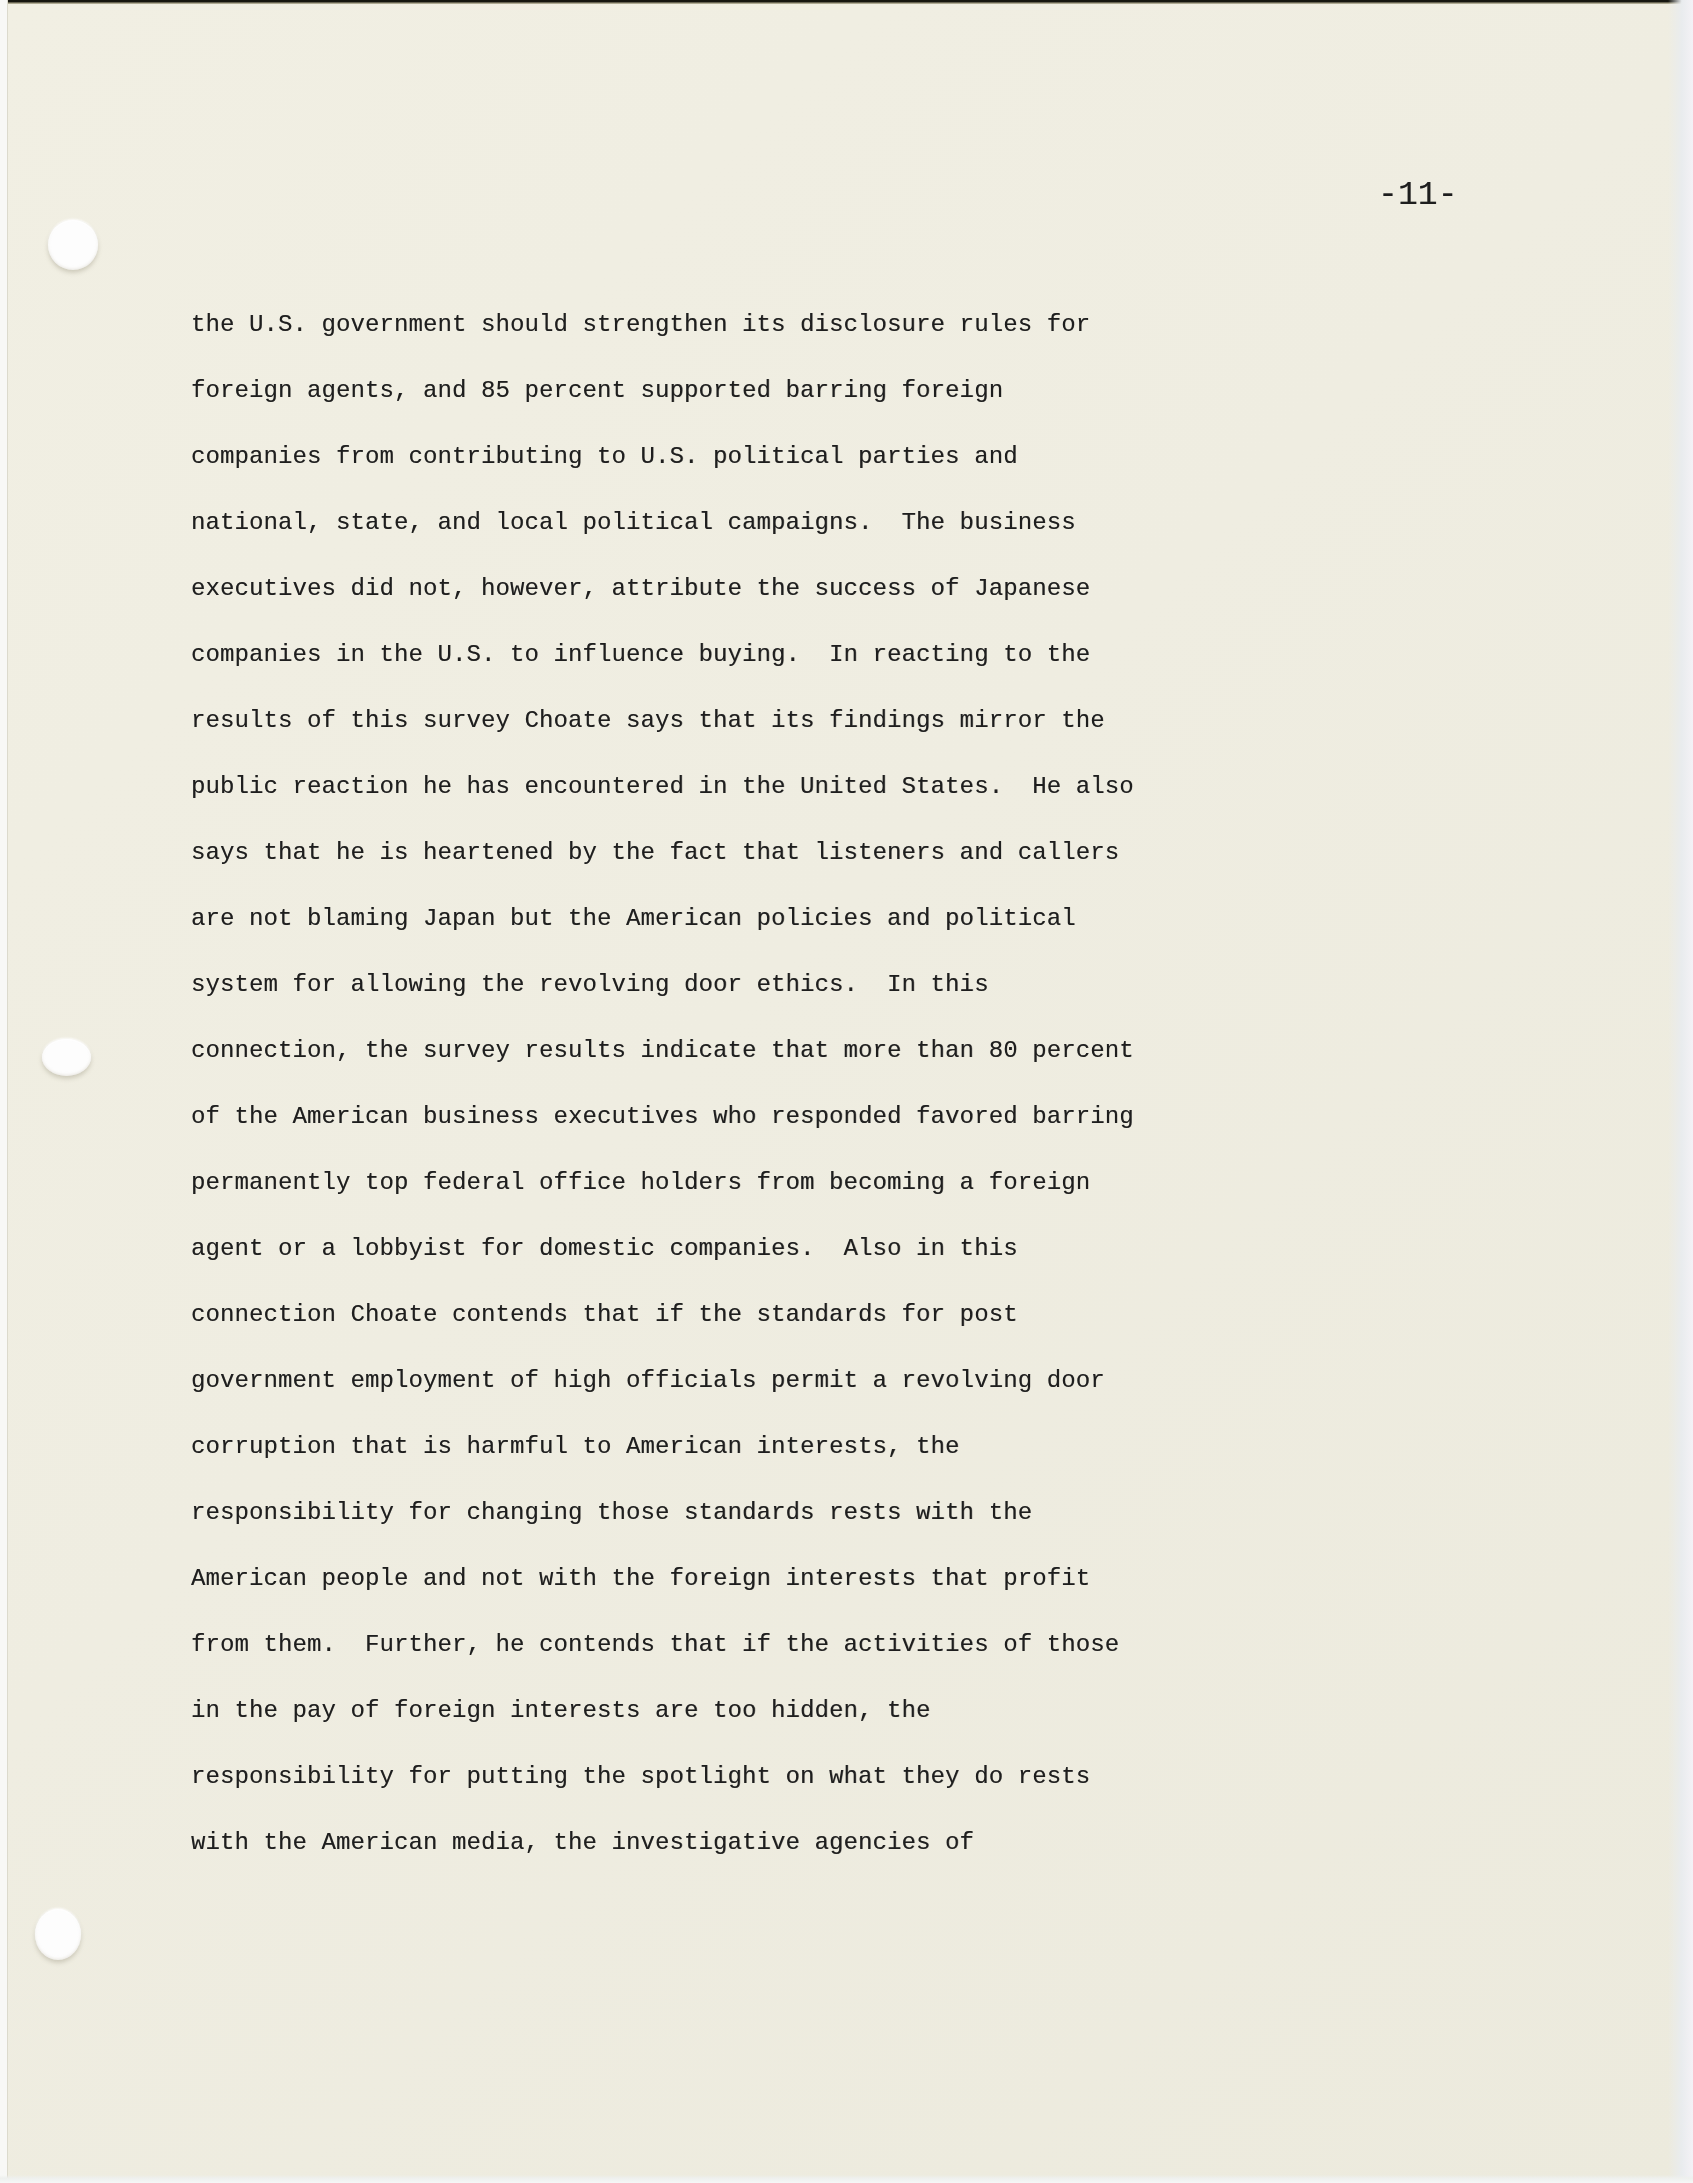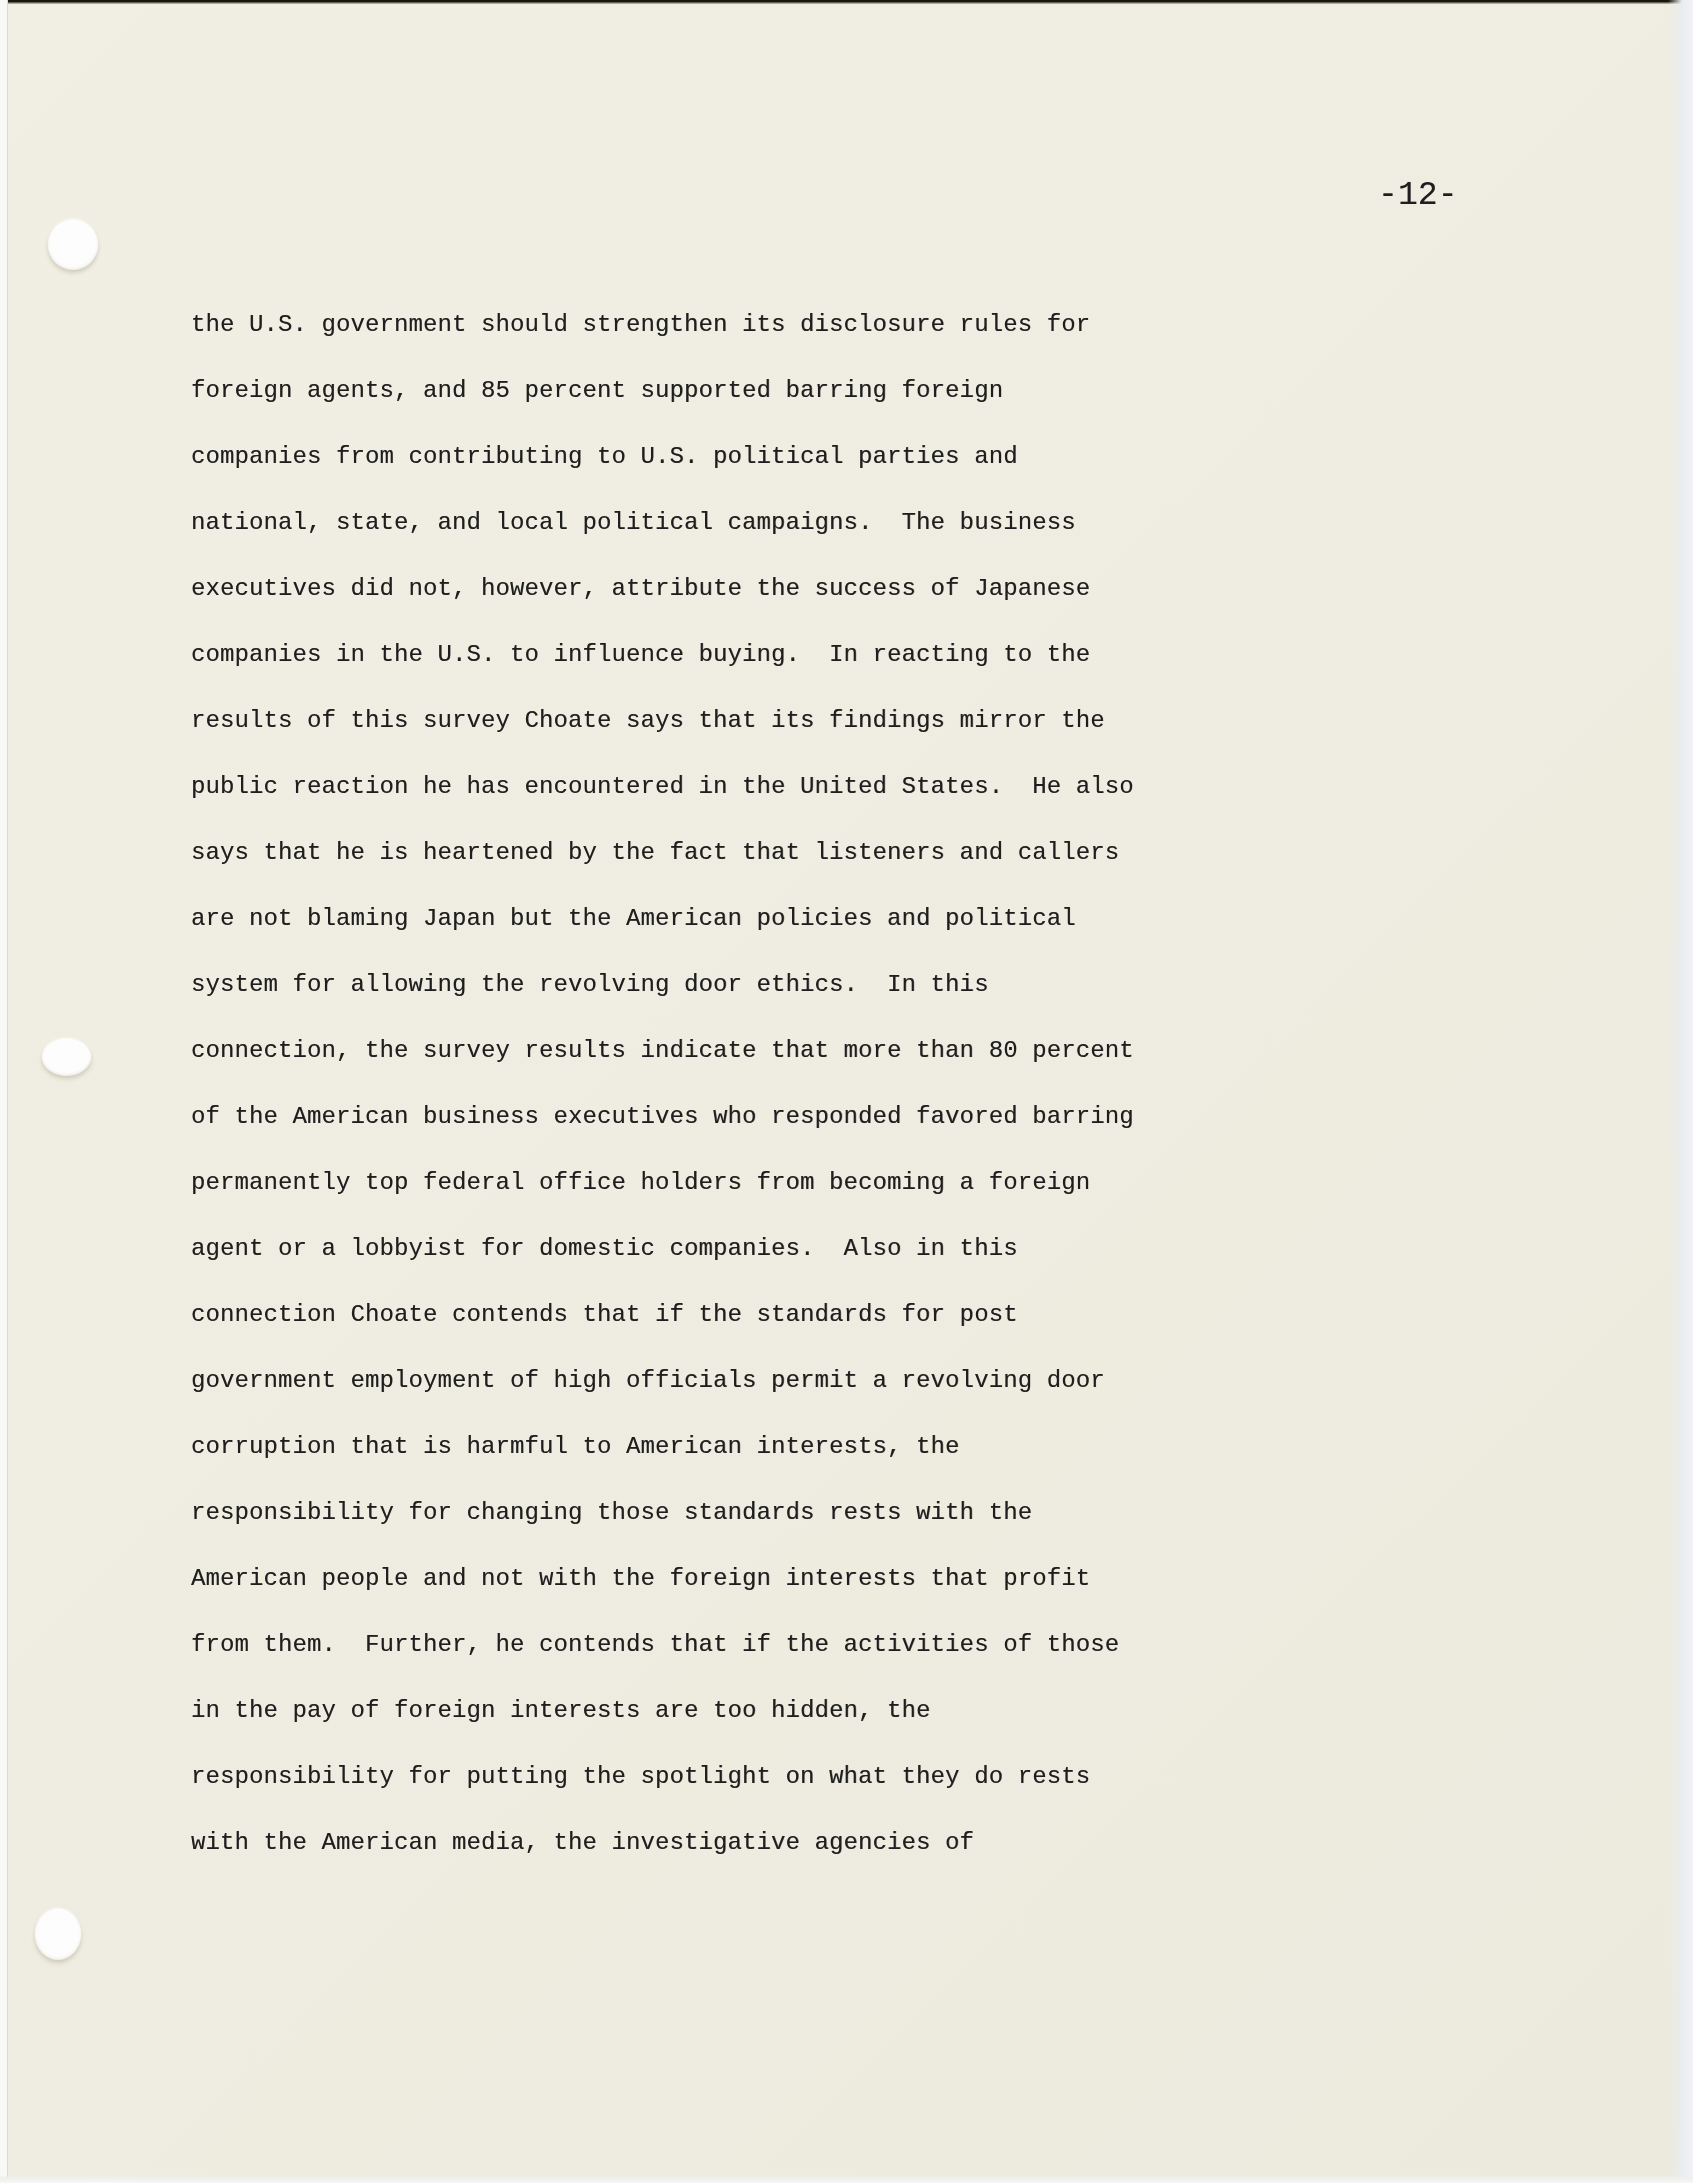--- a/index.html
+++ b/index.html
@@ -79,21 +79,21 @@
 <div class="scan">
   <div class="edge-top"></div>
   <div class="edge-left"></div>
   <div class="edge-right"></div>
   <div class="edge-bottom"></div>
 
   <div class="hole hole-1"></div>
   <div class="hole hole-2"></div>
   <div class="hole hole-3"></div>
 
-  <div class="page-number typewritten">-12-</div>
+  <div class="page-number typewritten">-11-</div>
 
   <div class="body-text typewritten">the U.S. government should strengthen its disclosure rules for
 foreign agents, and 85 percent supported barring foreign
 companies from contributing to U.S. political parties and
 national, state, and local political campaigns.  The business
 executives did not, however, attribute the success of Japanese
 companies in the U.S. to influence buying.  In reacting to the
 results of this survey Choate says that its findings mirror the
 public reaction he has encountered in the United States.  He also
 says that he is heartened by the fact that listeners and callers

